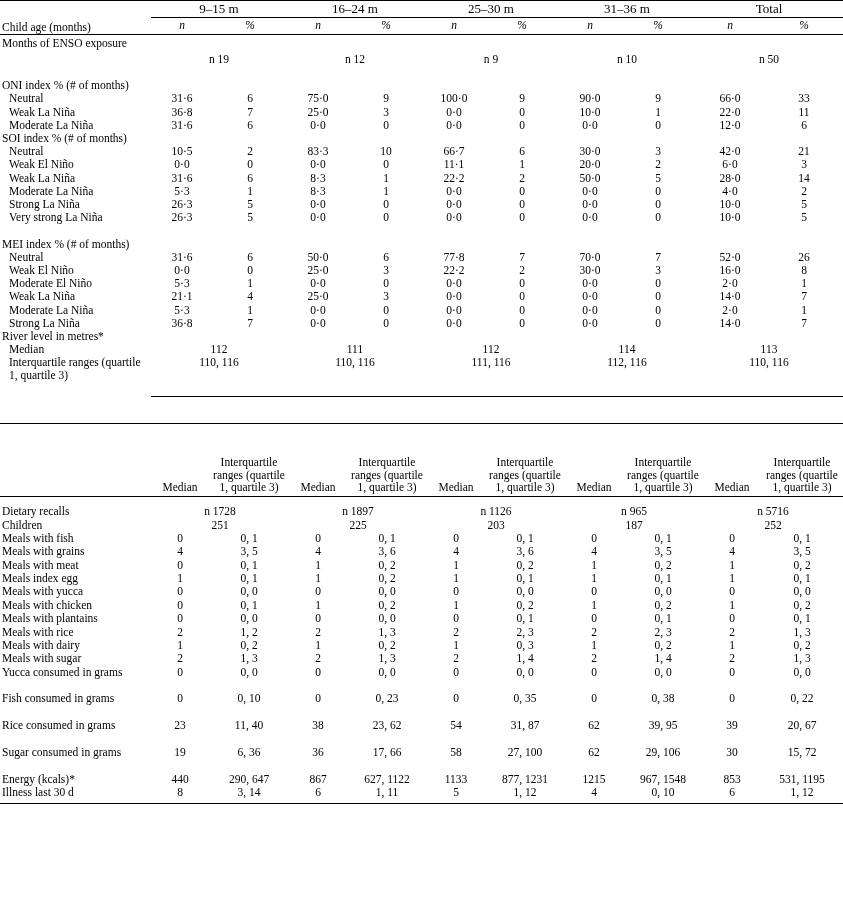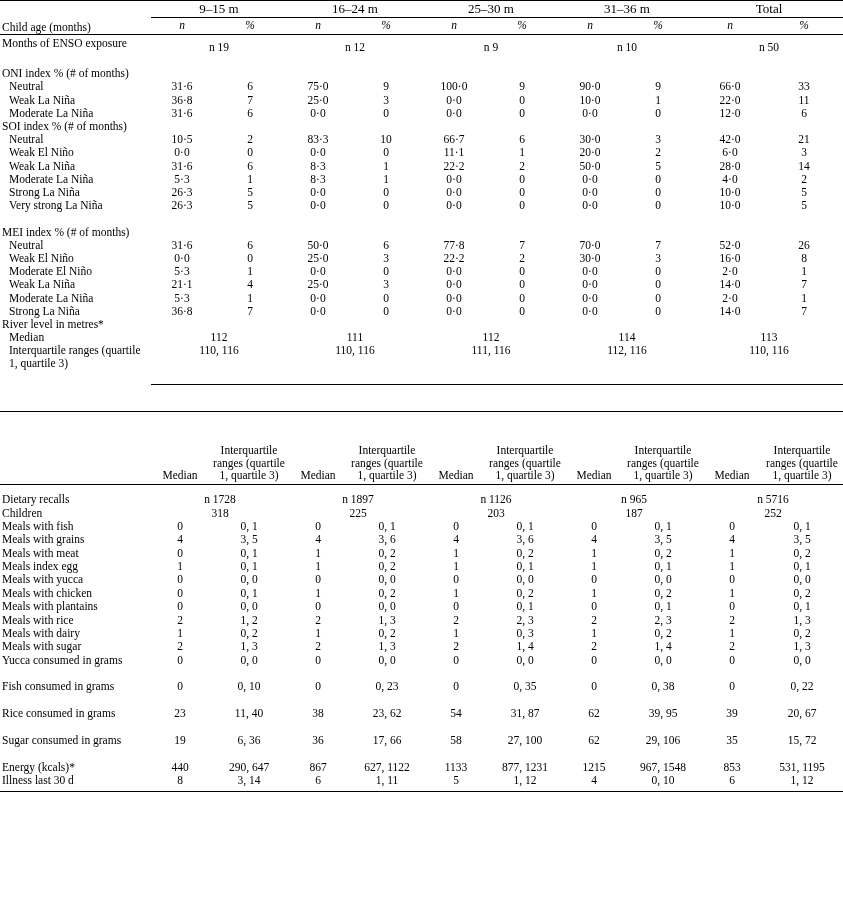--- a/index.html
+++ b/index.html
@@ -113,21 +113,21 @@
       </tr>
     </thead>
     <tbody>
 
       <tr>
         <td class="lbl wrapcell" rowspan="2" style="vertical-align:top;padding-top:2px">Months of ENSO exposure</td>
         <td colspan="2" class="italic" style="padding-top:2px">n 19</td>
         <td colspan="2" class="italic" style="padding-top:1px">n 12</td>
         <td colspan="2" class="italic" style="padding-top:2px">n 9</td>
         <td colspan="2" class="italic" style="padding-top:2px">n 10</td>
-        <td colspan="2" class="italic" style="padding-top:6px">n 50</td>
+        <td colspan="2" class="italic" style="padding-top:18px">n 50</td>
       </tr>
       <tr>
         <td colspan="10"></td>
       </tr>
 
       <tr>
         <td class="lbl">ONI index % (# of months)</td>
         <td colspan="10"></td>
       </tr>
       <tr>
@@ -403,21 +403,21 @@
       <tr>
         <td class="lbl" style="padding-top:2px">Dietary recalls</td>
         <td colspan="2" class="italic" style="padding-top:2px">n 1728</td>
         <td colspan="2" class="italic" style="padding-top:6px">n 1897</td>
         <td colspan="2" class="italic" style="padding-top:2px">n 1126</td>
         <td colspan="2" class="italic" style="padding-top:8px">n 965</td>
         <td colspan="2" class="italic" style="padding-top:2px">n 5716</td>
       </tr>
       <tr>
         <td class="lbl">Children</td>
-        <td colspan="2">318</td>
+        <td colspan="2">251</td>
         <td colspan="2">225</td>
         <td colspan="2">203</td>
         <td colspan="2">187</td>
         <td colspan="2">252</td>
       </tr>
 
       <tr>
         <td class="lbl">Meals with fish</td>
         <td>0</td>
         <td>0, 1</td>
@@ -602,21 +602,21 @@
       <tr>
         <td class="lbl wrapcell" rowspan="2" style="vertical-align:top">Sugar consumed in grams</td>
         <td style="vertical-align:top">19</td>
         <td style="vertical-align:top">6, 36</td>
         <td style="vertical-align:top">36</td>
         <td style="vertical-align:top">17, 66</td>
         <td style="vertical-align:top">58</td>
         <td style="vertical-align:top">27, 100</td>
         <td style="vertical-align:top">62</td>
         <td style="vertical-align:top">29, 106</td>
-        <td style="vertical-align:top">35</td>
+        <td style="vertical-align:top">30</td>
         <td style="vertical-align:top">15, 72</td>
       </tr>
       <tr>
           <td colspan="10"></td>
         </tr>
 
       <tr>
         <td class="lbl">Energy (kcals)*</td>
         <td>440</td>
         <td>290, 647</td>

